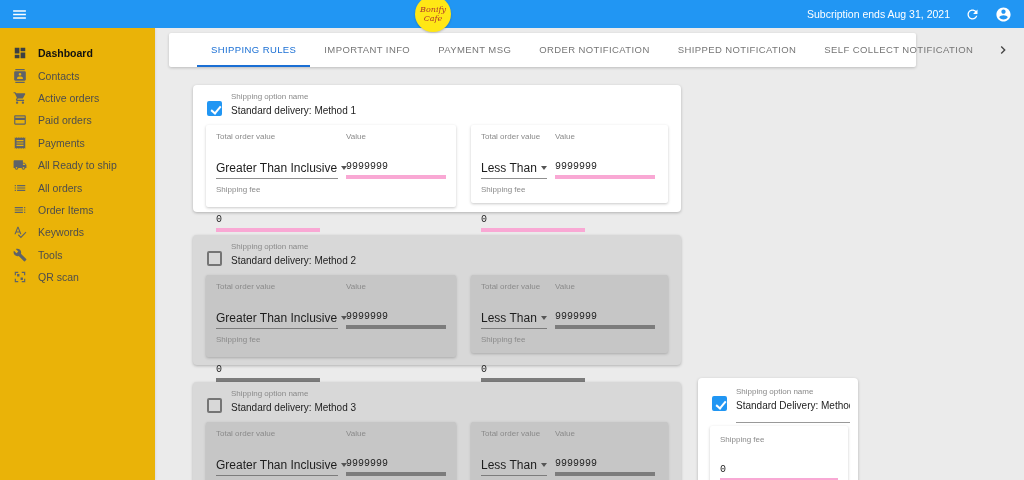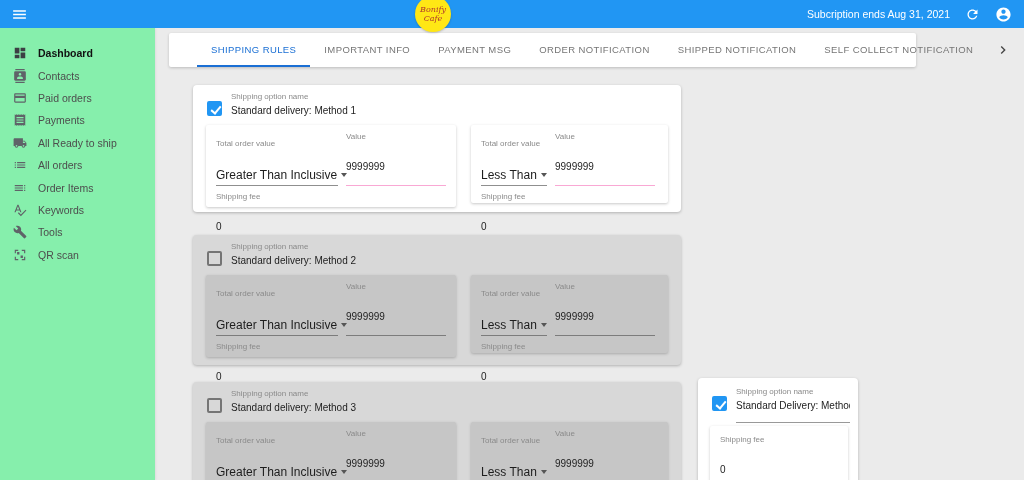--- a/index.html
+++ b/index.html
@@ -10,21 +10,21 @@
   .topbar{position:absolute;top:0;left:0;width:1024px;height:28px;background:var(--topbar,#2196F3);display:flex;align-items:center;z-index:30;}
   .menu-btn{width:17px;height:17px;color:#fff;margin-left:11px;cursor:pointer;}
   .logo{position:absolute;left:415px;top:-4px;width:36px;height:36px;border-radius:50%;background:var(--logo-bg,#ffe715);display:flex;flex-direction:column;align-items:center;justify-content:center;z-index:31;box-shadow:0 1px 2px rgba(0,0,0,0.2);}
   .logo span{font-family:"DejaVu Serif",serif;font-style:italic;font-weight:normal;font-size:8px;line-height:9px;color:var(--logo-text,#b03a2e);}
   .topbar-right{margin-left:auto;display:flex;align-items:center;margin-right:12px;}
   .sub-text{color:#fff;font-size:10.5px;}
   .tb-icon{width:15px;height:15px;color:#fff;margin-left:15px;cursor:pointer;}
   .tb-icon.account{width:17px;height:17px;}
 
   
-  .sidebar{position:absolute;top:28px;left:0;width:155px;height:452px;background:#86efac;padding-top:14px;z-index:20;box-shadow:1px 0 2px rgba(0,0,0,0.06);}
+  .sidebar{position:absolute;top:28px;left:0;width:155px;height:452px;background:#eab308;padding-top:14px;z-index:20;box-shadow:1px 0 2px rgba(0,0,0,0.06);}
   .side-item{display:flex;align-items:center;height:22.4px;padding-left:13px;color:#4d4d4d;font-size:10.5px;white-space:nowrap;cursor:pointer;}
   .side-item .icn{width:14px;height:14px;color:#5f6368;margin-right:11px;flex:none;}
   .side-item.active{color:#111;font-weight:bold;}
   .side-item.active .icn{color:#3c4043;}
 
   
   .main{position:absolute;left:168px;top:28px;width:869px;height:356px;}
 
   .tabcard{position:absolute;left:1px;top:5px;width:747px;height:34px;background:#fff;border-radius:2px;box-shadow:0 1px 3px rgba(0,0,0,0.2);display:flex;align-items:stretch;padding-left:28px;}
   .tab{display:flex;align-items:center;padding:0 14px;font-size:9.5px;letter-spacing:0.4px;color:#757575;border-bottom:2px solid transparent;white-space:nowrap;cursor:pointer;}
@@ -55,21 +55,21 @@
   .rule-row{display:flex;align-items:flex-end;}
   .fcol{display:flex;flex-direction:column;gap:17px;}
   .col-cond{width:122px;}
   .rp-right .col-cond{width:66px;}
   .col-val{width:100px;margin-left:8px;}
   .rp-right .col-val{width:100px;margin-left:8px;}
   .col-fee{width:104px;margin-top:6px;}
 
   .select{display:flex;align-items:center;justify-content:space-between;font-size:12px;color:#1d1d1d;padding-bottom:3px;border-bottom:1px solid #8f8f8f;margin-top:2px;cursor:pointer;white-space:nowrap;}
   .dd-arrow{width:0;height:0;border-left:3.5px solid transparent;border-right:3.5px solid transparent;border-top:4px solid #555;margin-left:4px;flex:none;}
-  .input{font-size:10px;color:#1d1d1d;padding-bottom:13px;border-bottom:1px solid #f9a8d4;margin-top:2px;cursor:text;min-height:13px;}
+  .input{font-size:10px;color:#1d1d1d;padding-bottom:3px;border-bottom:4px solid #f9a8d4;margin-top:2px;cursor:text;min-height:13px;font-family:Liberation Mono, monospace;}
   .card.disabled .select,.card.disabled .input,.card.disabled .name-value{border-bottom-color:#7c7c7c;}
 
   .card4 .name-field{width:114px;top:9px;}
   .card4 .checkbox{top:18px;}
   .rp4{left:12px;top:48px;width:138px;height:82px;padding:9px 10px 0 10px;}
   .col-fee4{width:118px;}
 </style>
 </head>
 <body>
 
@@ -151,20 +151,26 @@
     <span>Dashboard</span>
   </div>
   <div class="side-item">
     <svg class="icn">
         <use href="#i-contacts"></use>
       </svg>
     <span>Contacts</span>
   </div>
   <div class="side-item">
     <svg class="icn">
+        <use href="#i-cart"></use>
+      </svg>
+    <span>Active orders</span>
+  </div>
+  <div class="side-item">
+    <svg class="icn">
         <use href="#i-payment"></use>
       </svg>
     <span>Paid orders</span>
   </div>
   <div class="side-item">
     <svg class="icn">
         <use href="#i-receipt"></use>
       </svg>
     <span>Payments</span>
   </div>

